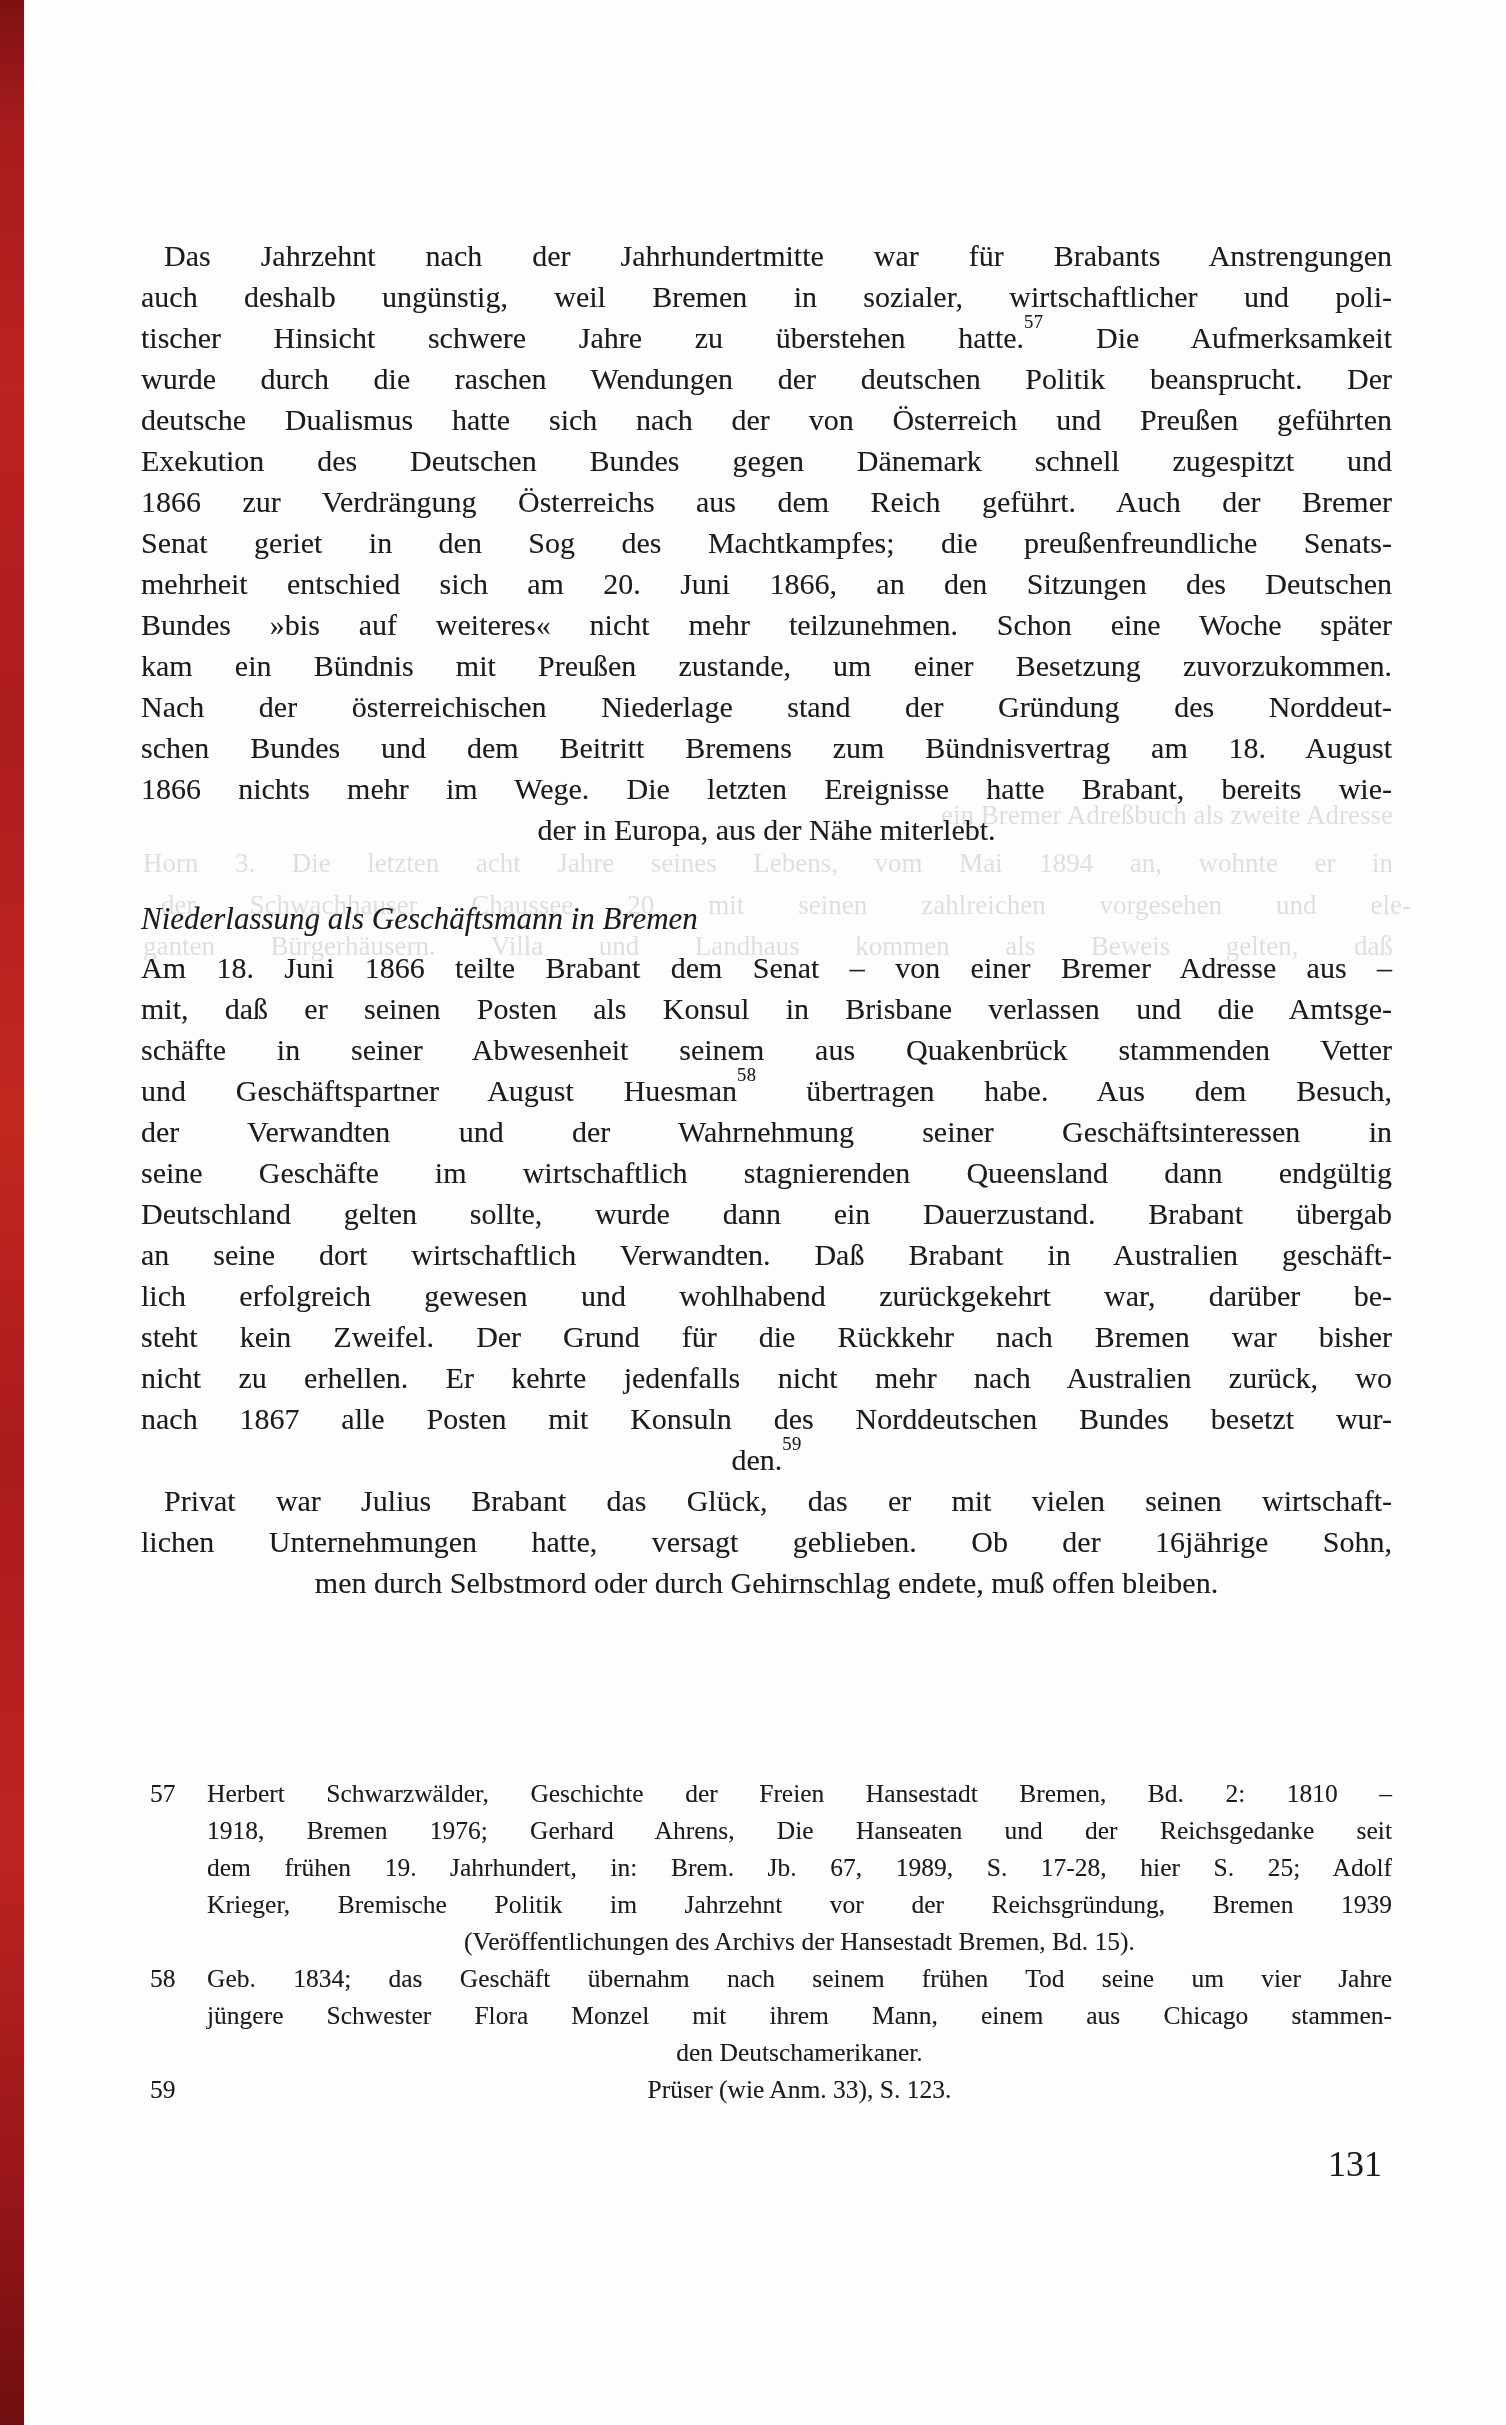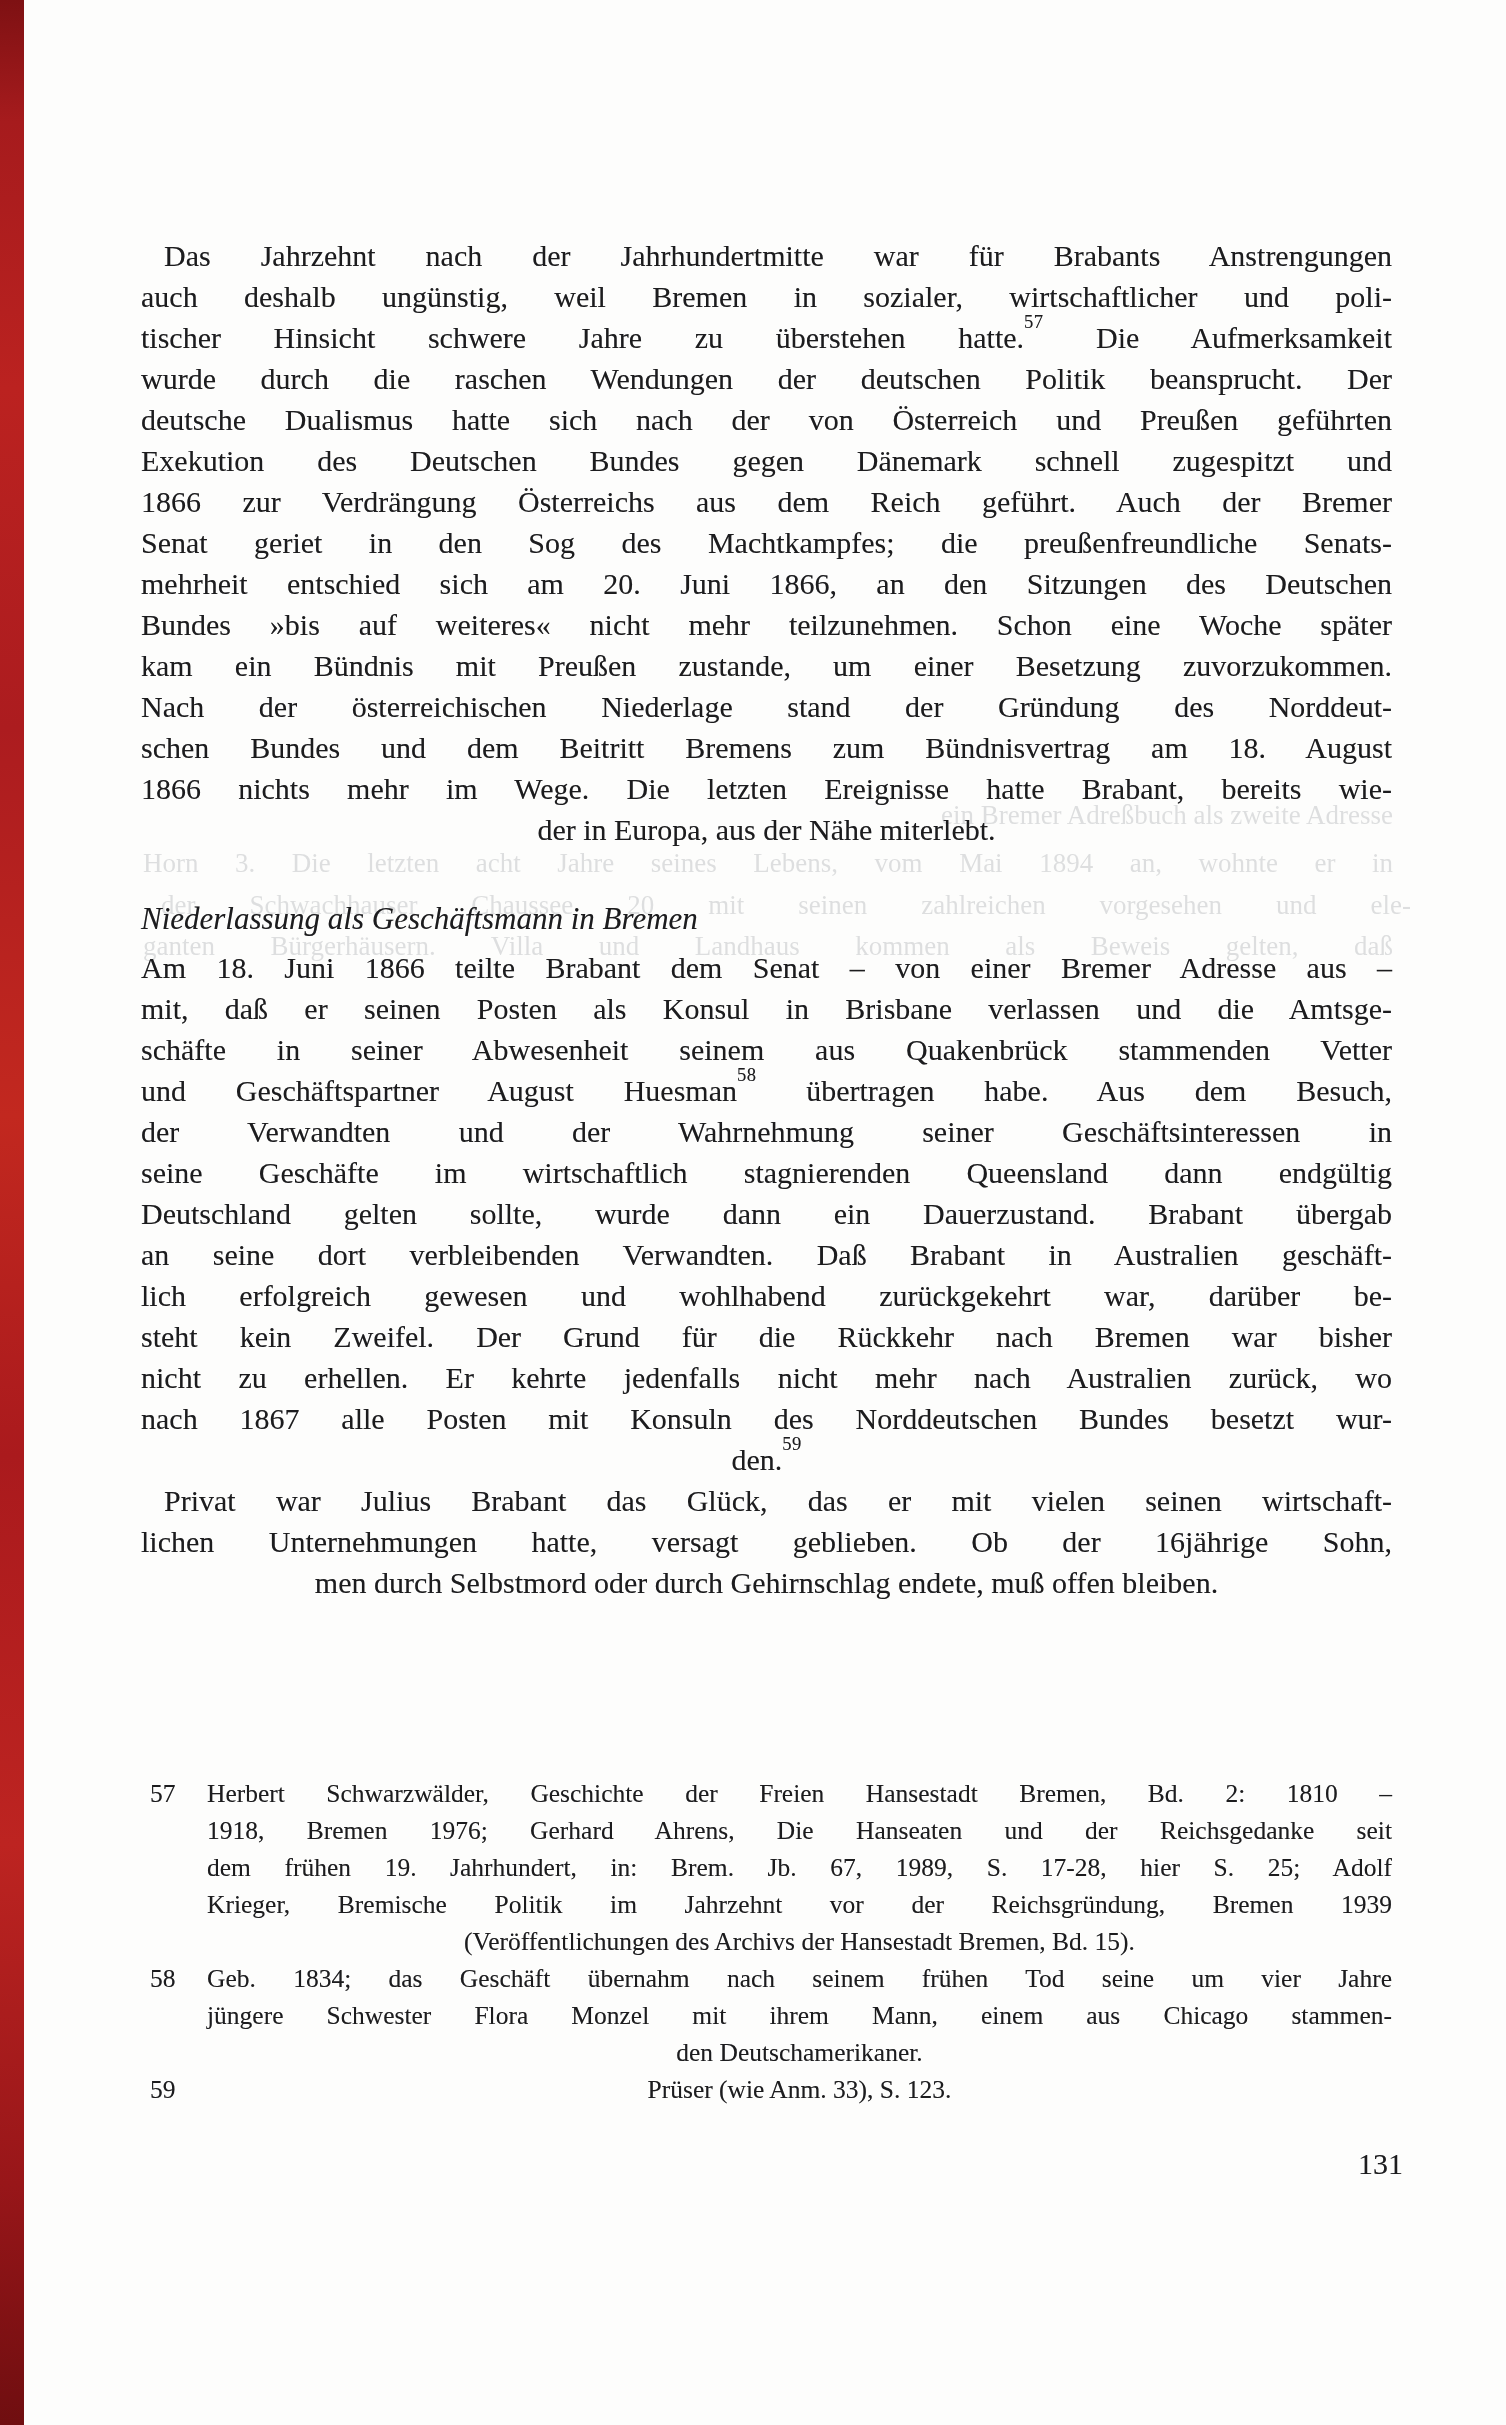--- a/index.html
+++ b/index.html
@@ -51,24 +51,24 @@
     left: 150px; top: 1775px;
     width: 1242px;
     font-size: 25.5px;
     line-height: 37px;
   }
   .fn { display: flex; align-items: flex-start; }
   .fn-num { flex: none; width: 57px; }
   .fn-text { flex: 1 1 auto; min-width: 0; }
   .pageno {
     position: absolute;
-    left: 152px; top: 2145px;
+    left: 131px; top: 2145px;
     width: 1251px;
     text-align: right;
-    font-size: 30px;
+    font-size: 36px;
     line-height: 38px;
   }
   
   .bleed-line {
     position: absolute;
     font-size: 27px;
     line-height: 36px;
     color: #6e737a;
     opacity: 0.22;
     filter: blur(0.6px);
@@ -111,21 +111,21 @@
 
   <div class="flow2">
     <div class="para">
         <div class="line just">Am 18. Juni 1866 teilte Brabant dem Senat – von einer Bremer Adresse aus –</div>
         <div class="line just">mit, daß er seinen Posten als Konsul in Brisbane verlassen und die Amtsge-</div>
         <div class="line just">schäfte in seiner Abwesenheit seinem aus Quakenbrück stammenden Vetter</div>
         <div class="line just">und Geschäftspartner August Huesman<sup>58</sup> übertragen habe. Aus dem Besuch,</div>
         <div class="line just">der Verwandten und der Wahrnehmung seiner Geschäftsinteressen in</div>
         <div class="line just">seine Geschäfte im wirtschaftlich stagnierenden Queensland dann endgültig</div>
         <div class="line just">Deutschland gelten sollte, wurde dann ein Dauerzustand. Brabant übergab</div>
-        <div class="line just">an seine dort verbleibenden Verwandten. Daß Brabant in Australien geschäft-</div>
+        <div class="line just">an seine dort wirtschaftlich Verwandten. Daß Brabant in Australien geschäft-</div>
         <div class="line just">lich erfolgreich gewesen und wohlhabend zurückgekehrt war, darüber be-</div>
         <div class="line just">steht kein Zweifel. Der Grund für die Rückkehr nach Bremen war bisher</div>
         <div class="line just">nicht zu erhellen. Er kehrte jedenfalls nicht mehr nach Australien zurück, wo</div>
         <div class="line just">nach 1867 alle Posten mit Konsuln des Norddeutschen Bundes besetzt wur-</div>
         <div class="line lastline">den.<sup>59</sup></div>
       </div>
     <div class="para">
         <div class="line just indent">Privat war Julius Brabant das Glück, das er mit vielen seinen wirtschaft-</div>
         <div class="line just">lichen Unternehmungen hatte, versagt geblieben. Ob der 16jährige Sohn,</div>
         <div class="line lastline">men durch Selbstmord oder durch Gehirnschlag endete, muß offen bleiben.</div>

